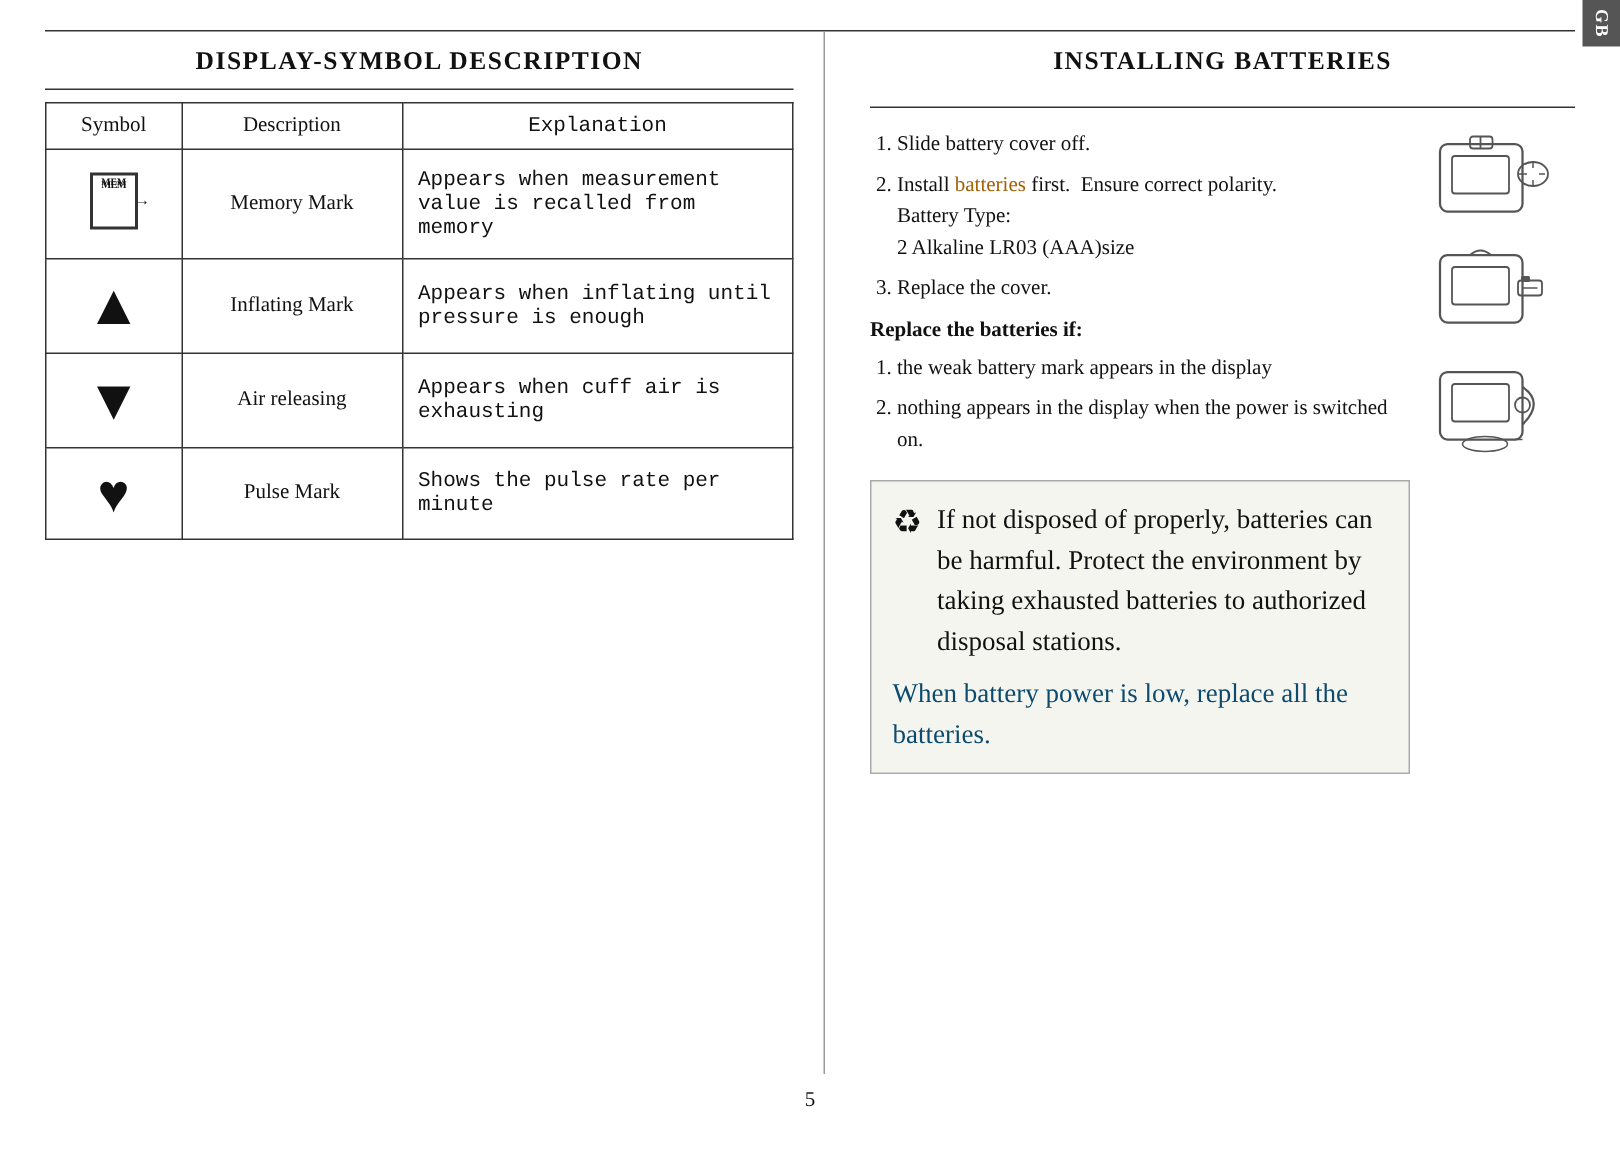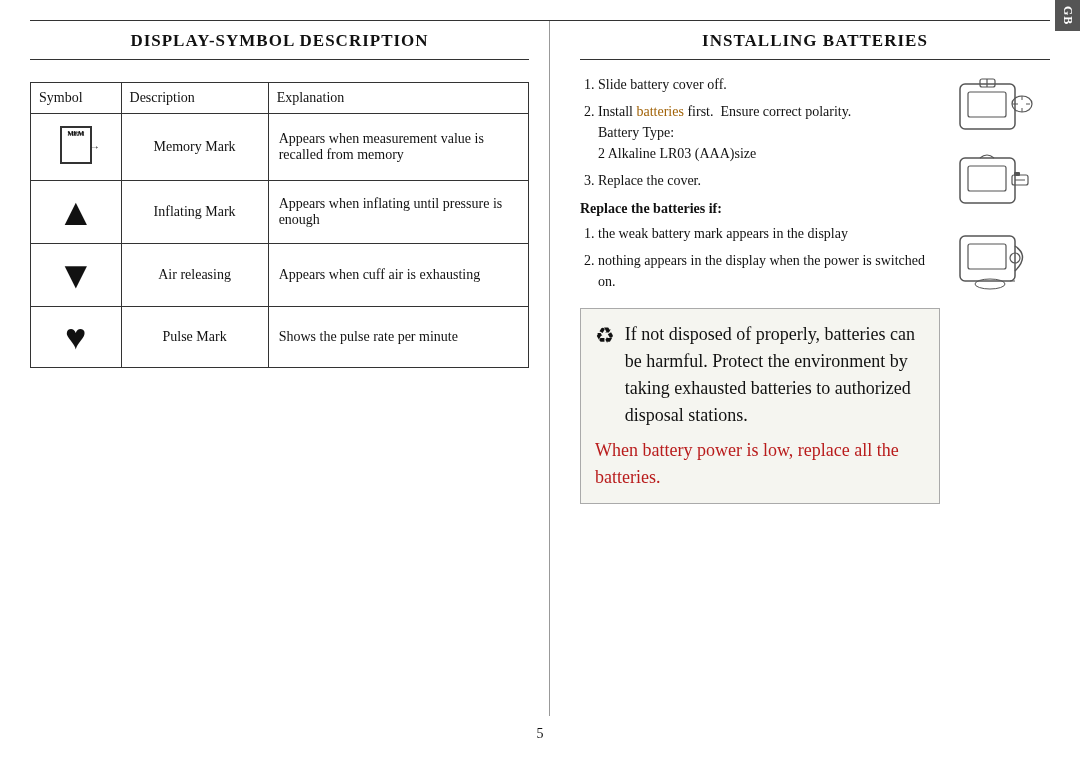--- a/index.html
+++ b/index.html
@@ -57,34 +57,34 @@
       border-right: 1px solid #999;
     }
 
     .section-title {
       font-size: 17px;
       font-weight: bold;
       text-align: center;
       letter-spacing: 1px;
       padding: 10px 0 8px 0;
       border-bottom: 1.5px solid #333;
-      margin-bottom: 22px;
+      margin-bottom: 8px;
     }
 
     
     .symbol-table {
       width: 100%;
       border-collapse: collapse;
       border: 1.5px solid #333;
     }
 
     .symbol-table th {
       border: 1.5px solid #333;
       padding: 7px 8px;
-      text-align: left;
+      text-align: center;
       font-weight: normal;
       font-size: 14px;
       background: #fff;
     }
 
     .symbol-table td {
       border: 1px solid #333;
       padding: 12px 10px;
       vertical-align: middle;
       font-size: 14px;
@@ -95,20 +95,21 @@
       width: 80px;
     }
 
     .desc-cell {
       text-align: center;
       width: 130px;
     }
 
     .expl-cell {
       width: 230px;
+      font-family: Liberation Mono, monospace;
     }
 
     
     .icon-mem {
       display: inline-block;
       width: 32px;
       height: 38px;
       border: 2px solid #333;
       position: relative;
       font-size: 9px;
@@ -148,21 +149,21 @@
       padding-left: 30px;
       display: flex;
       flex-direction: column;
     }
 
     .right-section-title {
       font-size: 17px;
       font-weight: bold;
       text-align: center;
       letter-spacing: 1px;
-      padding: 10px 0 8px 0;
+      padding: 10px 0 20px 0;
       border-bottom: 1.5px solid #333;
       margin-bottom: 14px;
     }
 
     .right-content {
       display: flex;
       gap: 0;
     }
 
     .right-text {
@@ -220,21 +221,21 @@
       font-size: 18px;
     }
 
     .note-label {
       font-weight: bold;
       display: block;
       margin-top: 6px;
     }
 
     .note-warning {
-      color: #b91c1c;
+      color: #0c4a6e;
       font-size: 13.5px;
     }
 
     
     .page-number {
       text-align: center;
       padding: 10px 0 4px 0;
       font-size: 14px;
     }
 

